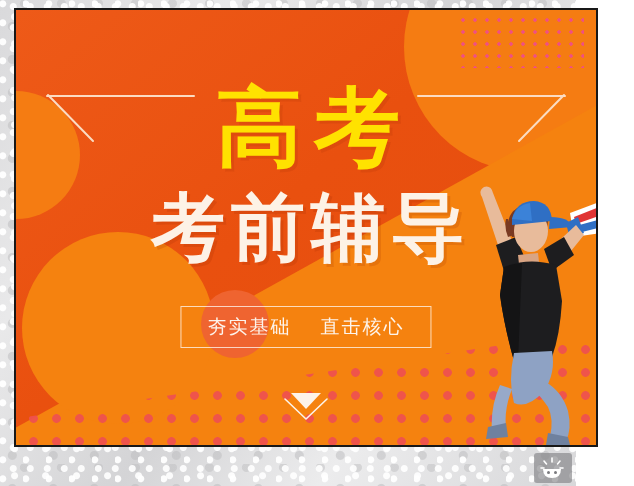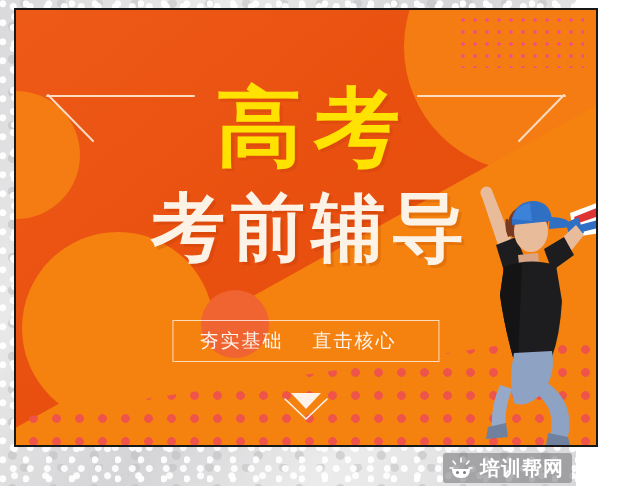--- a/index.html
+++ b/index.html
@@ -143,22 +143,22 @@
     letter-spacing: 6px;
     text-indent: 6px;
     text-shadow: 3px 3px 0 rgba(150,40,0,0.16);
   }
 
   
   .tagline-box {
     position: absolute;
     left: 50%;
     transform: translateX(-50%);
-    top: 310px;
-    padding: 7px 42px 9px 26px;
+    top: 296px;
+    padding: 7px 26px 9px 26px;
     border: 1px solid rgba(255,255,255,0.72);
     color: #fdf4ec;
     font-size: 19px;
     line-height: 24px;
     letter-spacing: 2px;
     white-space: nowrap;
   }
   .tagline-box .gap { display: inline-block; width: 13px; }
 
   
@@ -296,16 +296,15 @@
         <line x1="12" y1="1" x2="12" y2="5"></line>
         <line x1="4" y1="4" x2="6.5" y2="7"></line>
         <line x1="20" y1="4" x2="17.5" y2="7"></line>
         <line x1="1" y1="11" x2="4" y2="11"></line>
         <line x1="23" y1="11" x2="20" y2="11"></line>
       </g>
       <path d="M3 12 Q3 21 12 21 Q21 21 21 12 Z" fill="#ffffff"></path>
       <circle cx="8.5" cy="15.5" r="1.5" fill="#7a7a7e"></circle>
       <circle cx="15.5" cy="15.5" r="1.5" fill="#7a7a7e"></circle>
     </svg>
-    <span class="watermark-text">培训帮网</span>
   </div>
 
 </div>
 
 </body></html>

